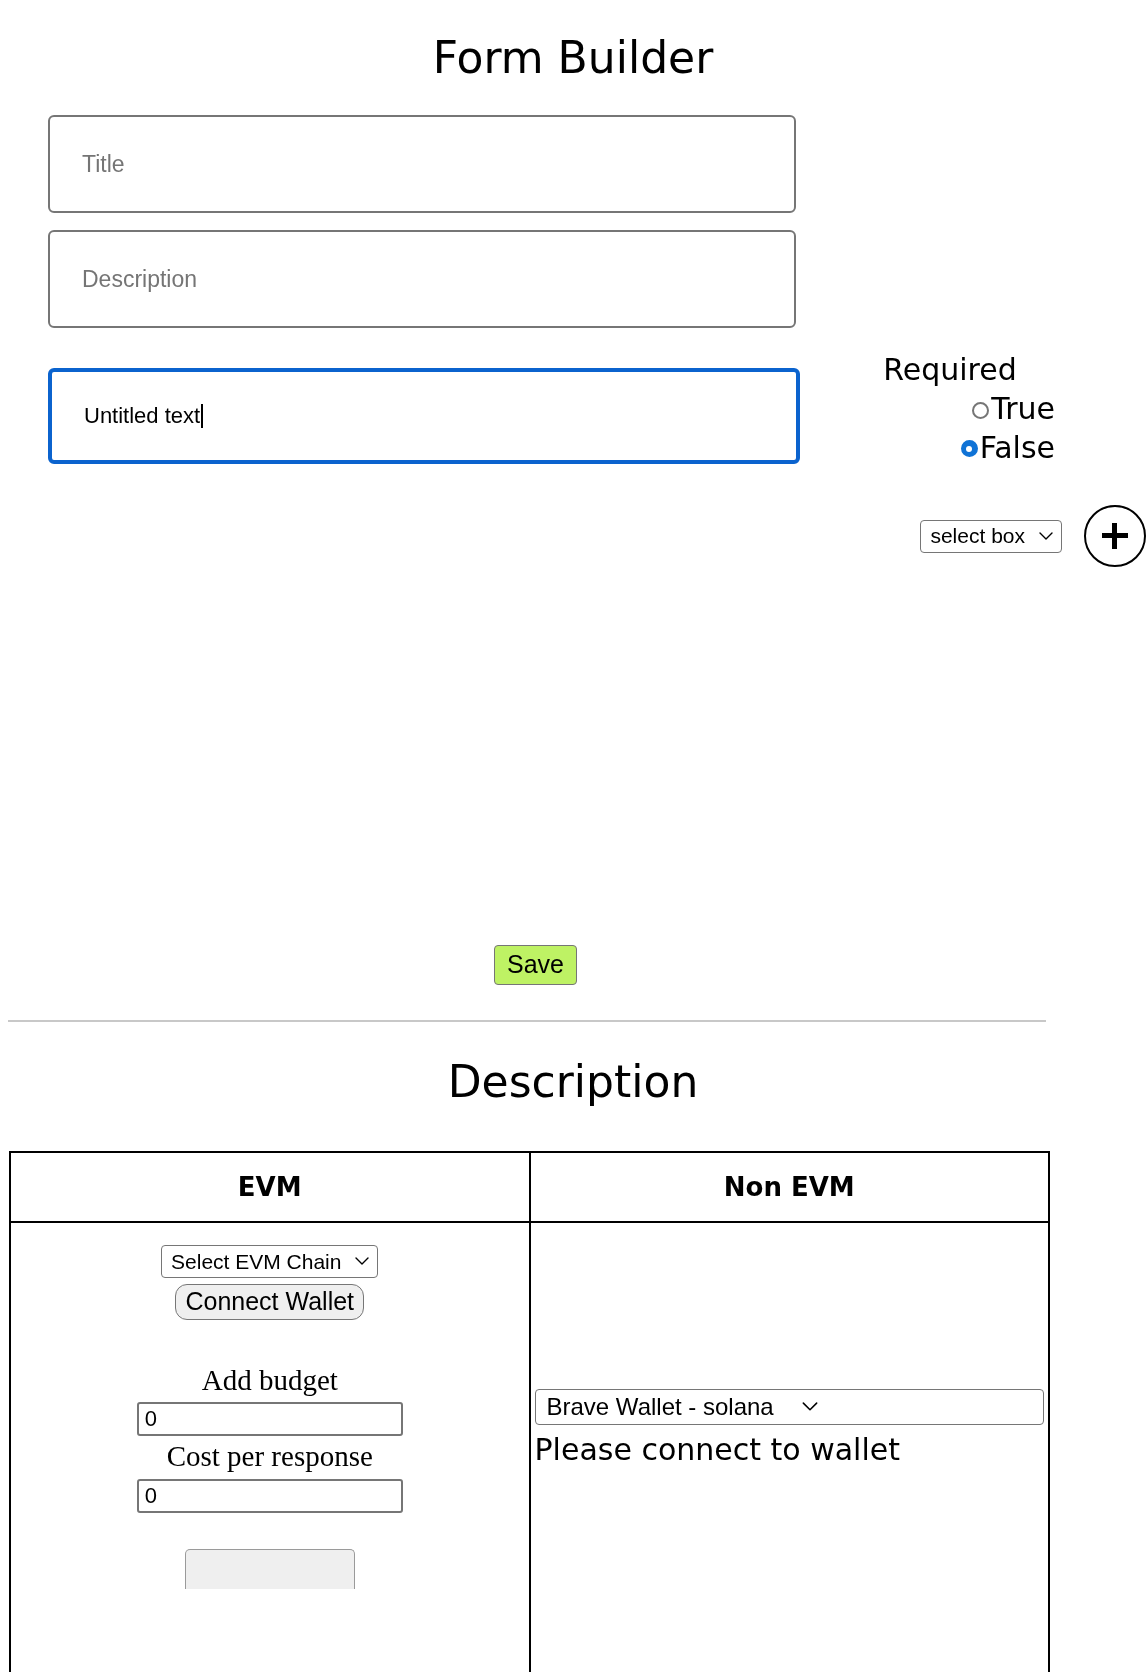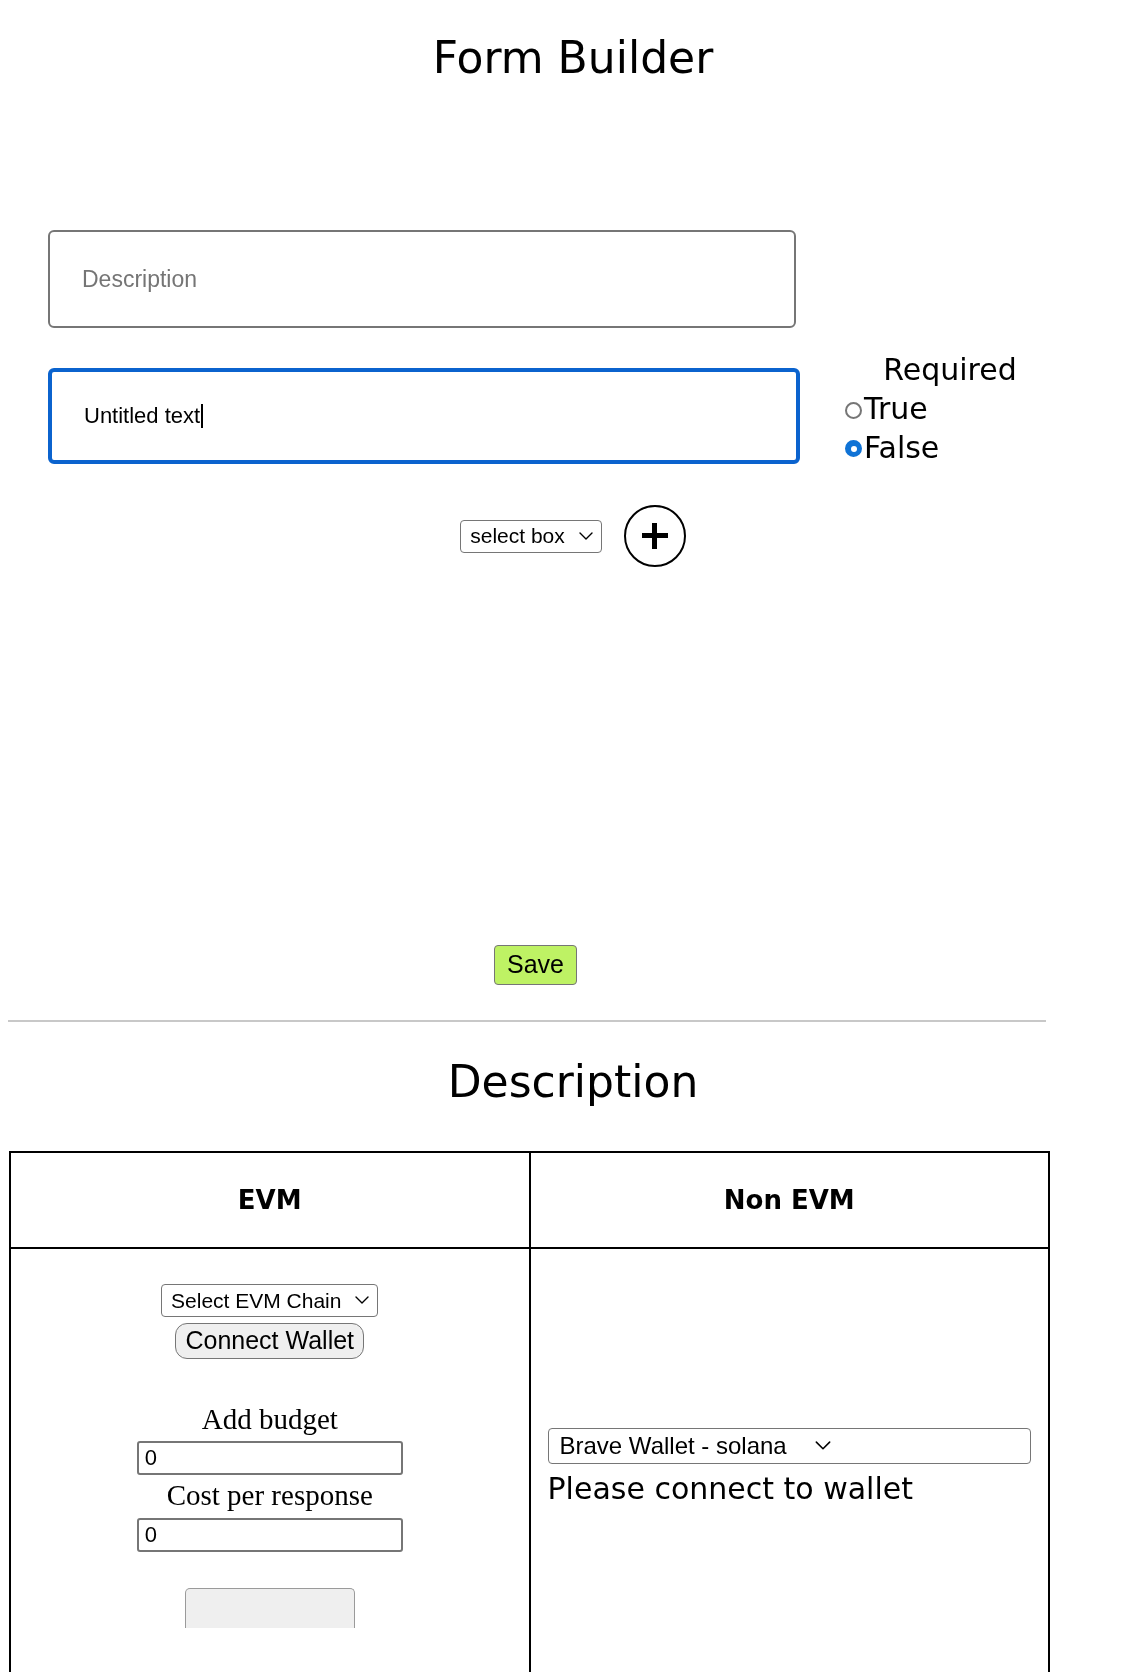--- a/index.html
+++ b/index.html
@@ -93,21 +93,21 @@
   }
   #required-label {
     font-family: "DejaVu Sans", sans-serif;
     font-size: 30px;
     line-height: 1.2;
     color: #000;
   }
   .radio-row {
     display: flex;
     align-items: center;
-    justify-content: flex-start;
+    justify-content: flex-end;
     margin-top: 4px;
     font-family: "DejaVu Sans", sans-serif;
     font-size: 30px;
     line-height: 1.15;
   }
   .radio-dot {
     box-sizing: border-box;
     width: 17px;
     height: 17px;
     border-radius: 50%;
@@ -135,21 +135,21 @@
   }
 
   
   #add-row {
     position: absolute;
     left: 0;
     top: 505px;
     width: 1146px;
     display: flex;
     align-items: center;
-    justify-content: center;
+    justify-content: flex-end;
     gap: 22px;
   }
   .native-select {
     box-sizing: border-box;
     border: 1px solid #767676;
     border-radius: 4px;
     background: #fff;
     height: 33px;
     display: flex;
     align-items: center;
@@ -231,21 +231,21 @@
     left: 9px;
     top: 1151px;
     width: 1041px;
     border-collapse: collapse;
     table-layout: fixed;
   }
   #integrations-table th,
   #integrations-table td {
     border: 2px solid #000;
     vertical-align: top;
-    padding: 17px;
+    padding: 4px;
     margin-top: 29px;
   }
   #integrations-table th {
     height: 60px;
     text-align: center;
     vertical-align: middle;
     font-family: "DejaVu Sans", sans-serif;
     font-weight: bold;
     font-size: 26px;
     color: #000;
@@ -329,20 +329,23 @@
     margin-top: 6px;
   }
 </style>
 </head>
 <body>
 
 <div class="page">
 
   <h1 class="section-title" id="form-builder-title">Form Builder</h1>
 
+  <div class="big-input" id="title-field">
+    <span>Title</span>
+  </div>
 
   <div class="big-input" id="description-field">
     <span>Description</span>
   </div>
 
   <div class="big-input" id="question-field">
     <span>Untitled text</span>
       <span class="caret"></span>
   </div>
 

